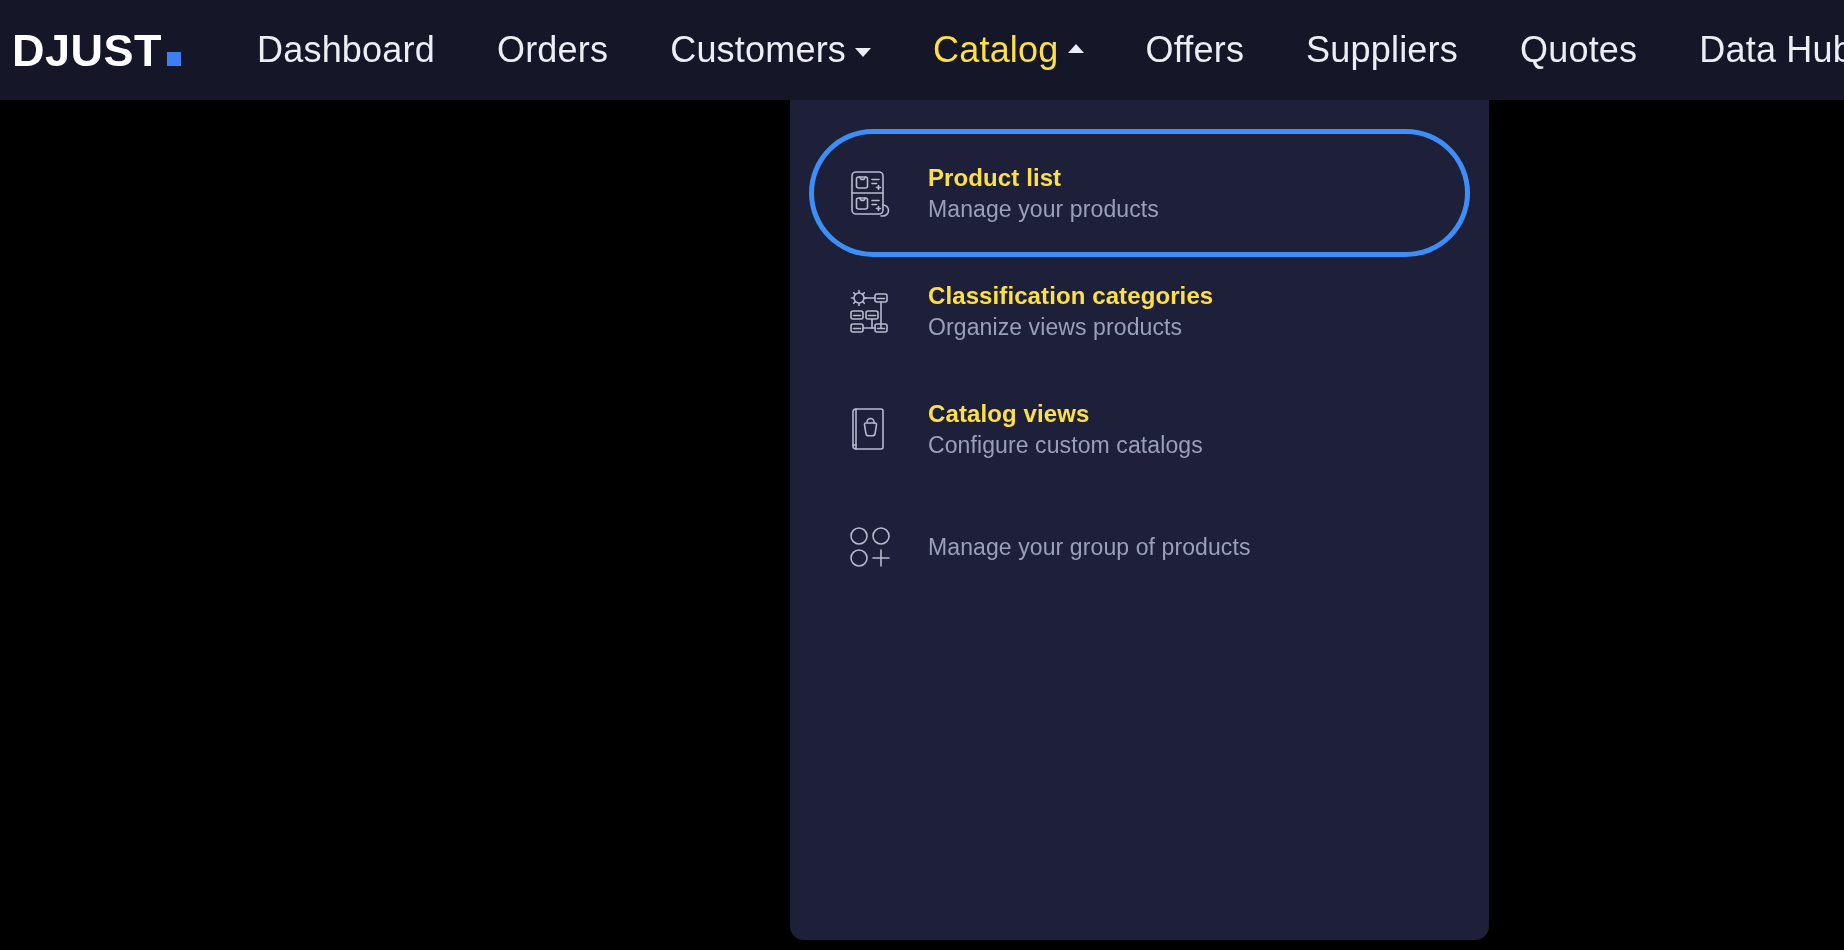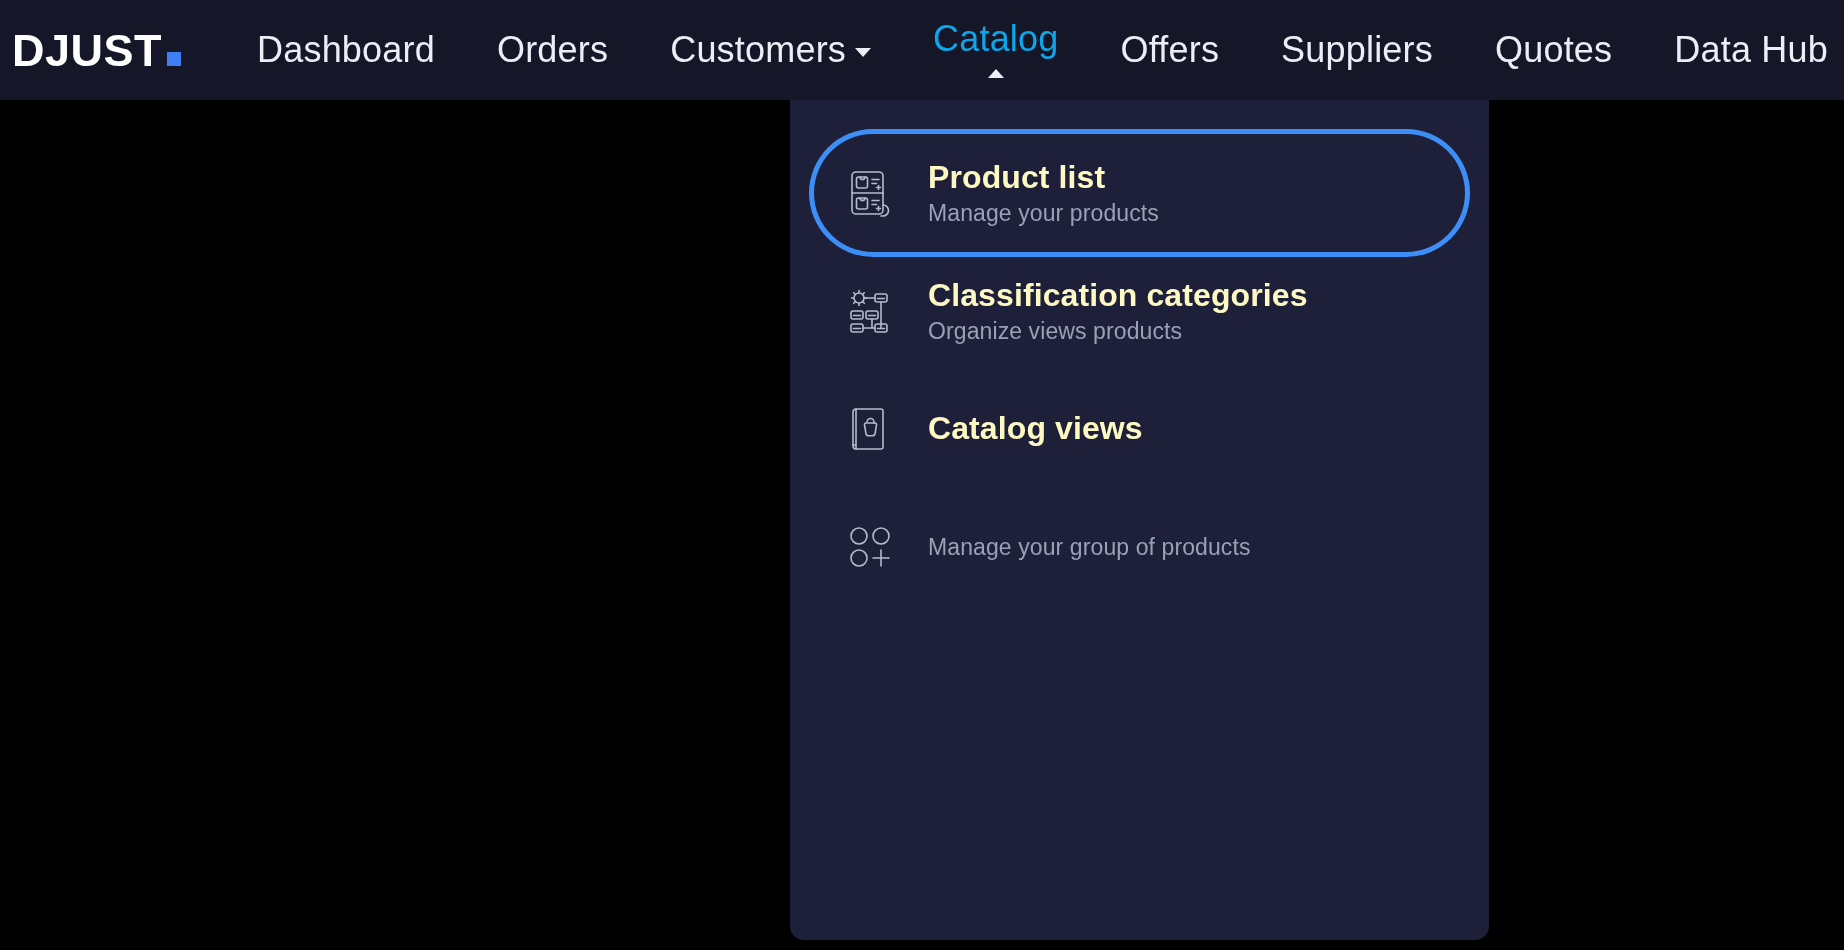--- a/index.html
+++ b/index.html
@@ -68,21 +68,21 @@
     color: #eceef5;
     font-size: 36px;
     font-weight: 500;
     letter-spacing: 0.2px;
     padding: 10px 0;
     margin-right: 62px;
     white-space: nowrap;
     cursor: pointer;
   }
   .nav-item:last-child { margin-right: 0; }
-  .nav-item.active { color: #0ea5e9; flex-direction: column; }
+  .nav-item.active { color: #fde047; }
   .caret {
     display: inline-block;
     width: 0; height: 0;
     border-left: 8px solid transparent;
     border-right: 8px solid transparent;
   }
   .caret.down { border-top: 9px solid #eceef5; margin-top: 4px; }
   .caret.up   { border-bottom: 9px solid #eceef5; margin-bottom: 4px; }
 
   
@@ -120,23 +120,23 @@
     height: 56px;
     display: flex;
     align-items: center;
     justify-content: center;
     color: #b6bacd;
   }
   .menu-icon svg { display: block; }
 
   .menu-text { display: flex; flex-direction: column; gap: 7px; }
   .menu-title {
-    font-size: 32px;
+    font-size: 24px;
     font-weight: 600;
-    color: #fef9c3;
+    color: #fde047;
     line-height: 1.05;
     letter-spacing: 0.1px;
   }
   .menu-sub {
     font-size: 23px;
     font-weight: 400;
     color: #9aa0b5;
     line-height: 1.05;
     letter-spacing: 0.1px;
   }
@@ -261,20 +261,21 @@
         <svg width="56" height="56" viewBox="0 0 56 56" fill="none" stroke="currentColor" stroke-width="1.6" stroke-linecap="round" stroke-linejoin="round">
           <path d="M14 8 h25 a2 2 0 0 1 2 2 v36 a2 2 0 0 1 -2 2 h-25 a3 3 0 0 1 -3 -3 v-34 a3 3 0 0 1 3 -3 z"></path>
           <path d="M14 8 v40"></path>
           <path d="M11 44 h3"></path>
           <path d="M25 21 a3.5 3.5 0 0 1 7 0 v1"></path>
           <path d="M24 22 h9 a1.5 1.5 0 0 1 1.5 1.8 l-1.4 8.5 a3 3 0 0 1 -3 2.5 h-3.2 a3 3 0 0 1 -3 -2.5 l-1.4 -8.5 a1.5 1.5 0 0 1 1.5 -1.8 z"></path>
         </svg>
       </span>
       <span class="menu-text">
         <span class="menu-title">Catalog views</span>
+        <span class="menu-sub">Configure custom catalogs</span>
       </span>
     </div>
 
     <div class="menu-item">
       <span class="menu-icon">
         <svg width="56" height="56" viewBox="0 0 56 56" fill="none" stroke="currentColor" stroke-width="1.6" stroke-linecap="round" stroke-linejoin="round">
           <circle cx="17" cy="17" r="8"></circle>
           <circle cx="39" cy="17" r="8"></circle>
           <circle cx="17" cy="39" r="8"></circle>
           <path d="M39 31 v16 M31 39 h16"></path>

